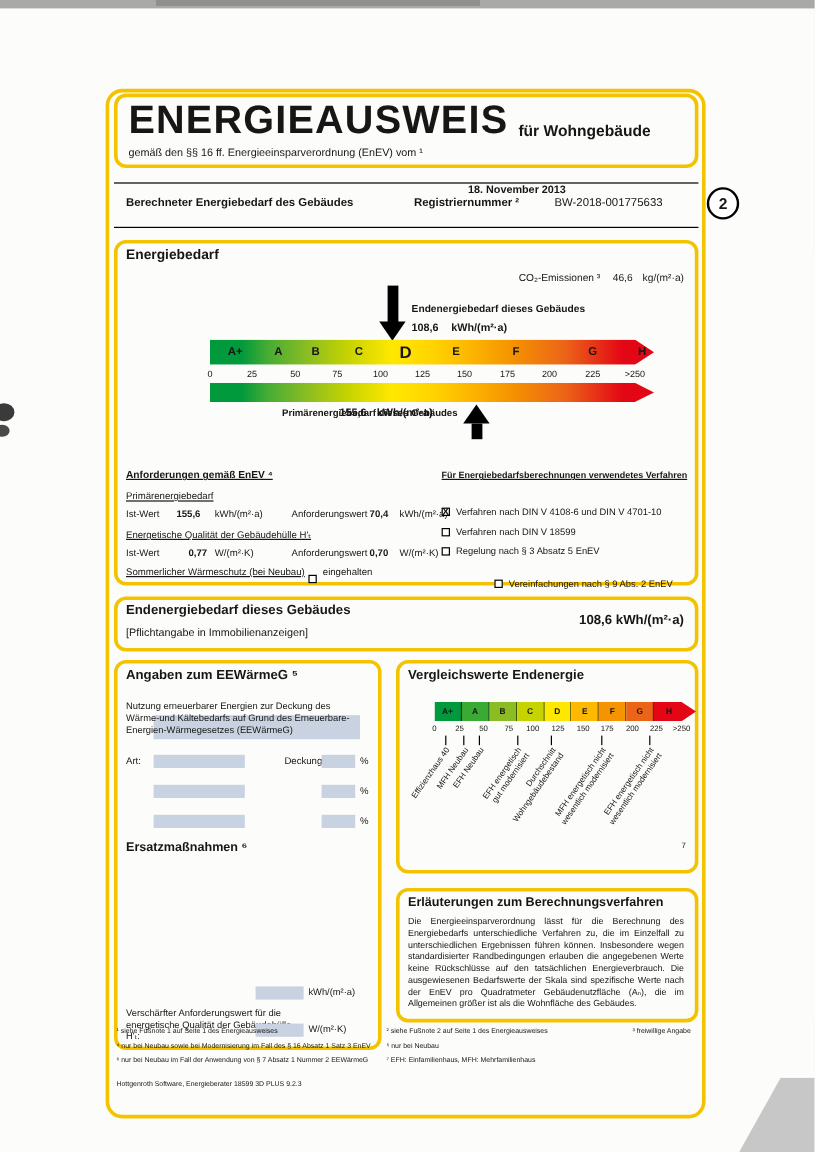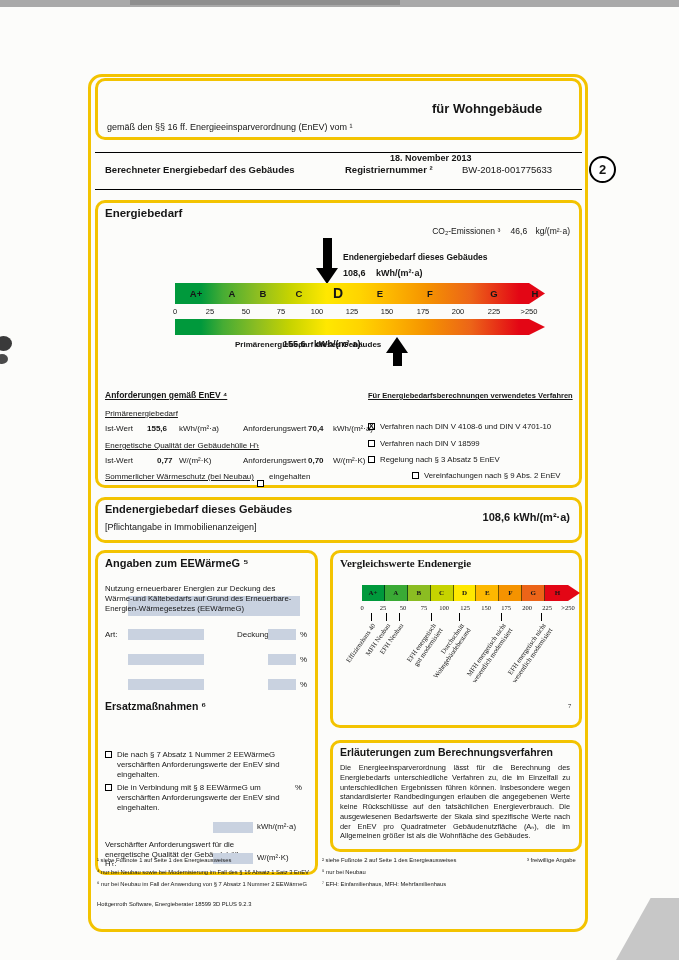--- a/index.html
+++ b/index.html
@@ -76,20 +76,21 @@
 
   <div class="abs" style="left:0;top:0;width:679px;height:7px;background:#a9a9a9;"></div>
   <div class="abs" style="left:130px;top:0;width:270px;height:5px;background:#8f8f8f;"></div>
   <div class="abs" style="left:-5px;top:336px;width:17px;height:15px;background:#3a3a3a;border-radius:50%;"></div>
   <div class="abs" style="left:-4px;top:354px;width:12px;height:10px;background:#4a4a4a;border-radius:50%;"></div>
   <div class="abs" style="left:616px;top:898px;width:63px;height:62px;background:#c7c7c7;clip-path:polygon(55% 0,100% 0,100% 100%,0 100%);"></div>
 
   <div class="box" style="left:88px;top:74px;width:500px;height:858px;border-radius:14px;"></div>
 
   <div class="box" style="left:95px;top:78px;width:487px;height:62px;"></div>
+  <div class="abs b" style="left:107px;top:81px;font-size:33px;letter-spacing:1px;">ENERGIEAUSWEIS</div>
   <div class="abs b" style="left:432px;top:101px;font-size:13px;">für Wohngebäude</div>
   <div class="abs" style="left:107px;top:122px;font-size:9px;text-align:center;">gemäß den §§ 16 ff. Energieeinsparverordnung (EnEV) vom ¹</div>
   <div class="abs b" style="left:390px;top:122px;font-size:9px;margin-top:31px;">18. November 2013</div>
 
   <div class="abs" style="left:95px;top:152px;width:487px;height:38px;border-top:1px solid #000;border-bottom:1px solid #000;"></div>
   <div class="abs b" style="left:105px;top:164px;font-size:9.5px;">Berechneter Energiebedarf des Gebäudes</div>
   <div class="abs b" style="left:345px;top:164px;font-size:9.5px;">Registriernummer ²</div>
   <div class="abs" style="left:462px;top:164px;font-size:9.5px;">BW-2018-001775633</div>
   <div class="badge" style="left:589px;top:156px;">2</div>
 
@@ -185,21 +186,21 @@
           <span class="mk"></span>
         </span>
       <span style="font-size:7.8px;">Verfahren nach DIN V 18599</span>
     </div>
     <div class="abs cbrow" style="left:273px;top:255px;width:202px;">
       <span class="cb">
           <span class="mk"></span>
         </span>
       <span style="font-size:7.8px;">Regelung nach § 3 Absatz 5 EnEV</span>
     </div>
-    <div class="abs cbrow" style="left:273px;top:271px;width:202px;padding-left:44px;">
+    <div class="abs cbrow" style="left:273px;top:282px;width:202px;padding-left:44px;">
       <span class="cb">
           <span class="mk"></span>
         </span>
       <span style="font-size:7.8px;">Vereinfachungen nach § 9 Abs. 2 EnEV</span>
     </div>
   </div>
 
   <div class="abs" style="left:95px;top:497px;width:487px;height:46px;">
     <div class="box" style="left:0;top:0;width:487px;height:46px;"></div>
     <div class="abs b" style="left:10px;top:6px;font-size:11px;">Endenergiebedarf dieses Gebäudes</div>
@@ -222,40 +223,30 @@
     <div class="redact" style="left:33px;top:104px;width:76px;height:11px;"></div>
     <div class="redact" style="left:173px;top:104px;width:28px;height:11px;"></div>
     <div class="abs" style="left:205px;top:105px;font-size:8px;">%</div>
 
     <div class="redact" style="left:33px;top:129px;width:76px;height:11px;"></div>
     <div class="redact" style="left:173px;top:129px;width:28px;height:11px;"></div>
     <div class="abs" style="left:205px;top:130px;font-size:8px;">%</div>
 
     <div class="abs b" style="left:10px;top:150px;font-size:10.5px;">Ersatzmaßnahmen ⁶</div>
 
-    <div class="abs cbrow" style="left:10px;top:200px;width:202px;">
-      <span class="cb"></span>
-      <span style="font-size:7.8px;line-height:1.3;width:184px;">Die nach § 7 Absatz 1 Nummer 2 EEWärmeG verschärften Anforderungswerte der EnEV sind eingehalten.</span>
-    </div>
-    <div class="abs cbrow" style="left:10px;top:233px;width:206px;">
-      <span class="cb"></span>
-      <span style="font-size:7.8px;line-height:1.3;width:190px;">
-        <span>Die in Verbindung mit § 8 EEWärmeG um</span><span class="blank"></span><span>% verschärften Anforderungswerte der EnEV sind eingehalten.</span>
-      </span>
-    </div>
 
     <div class="redact" style="left:118px;top:272px;width:40px;height:11px;"></div>
     <div class="abs" style="left:162px;top:272px;font-size:7.8px;">kWh/(m²·a)</div>
 
     <div class="abs" style="left:10px;top:290px;width:142px;font-size:7.8px;line-height:1.25;">Verschärfter Anforderungswert für die energetische Qualität der Gebäudehülle H'ₜ:</div>
     <div class="redact" style="left:118px;top:303px;width:40px;height:11px;"></div>
     <div class="abs" style="left:162px;top:303px;font-size:7.8px;">W/(m²·K)</div>
   </div>
 
-  <div class="abs" style="left:330px;top:550px;width:252px;height:158px;font-family:Liberation Serif, serif;">
+  <div class="abs" style="left:330px;top:550px;width:252px;height:158px;">
     <div class="box" style="left:0;top:0;width:252px;height:178px;"></div>
     <div class="abs b" style="left:10px;top:7px;font-size:11px;">Vergleichswerte Endenergie</div>
 
     <div class="sbar" style="left:32px;top:35px;width:218px;height:16px;">
       <span class="sseg" style="background:#00993c;">A+</span>
       <span class="sseg" style="background:#3aaa35;">A</span>
       <span class="sseg" style="background:#8bbd22;">B</span>
       <span class="sseg" style="background:#c6d300;">C</span>
       <span class="sseg" style="background:#ffe800;">D</span>
       <span class="sseg" style="background:#fdb800;">E</span>

